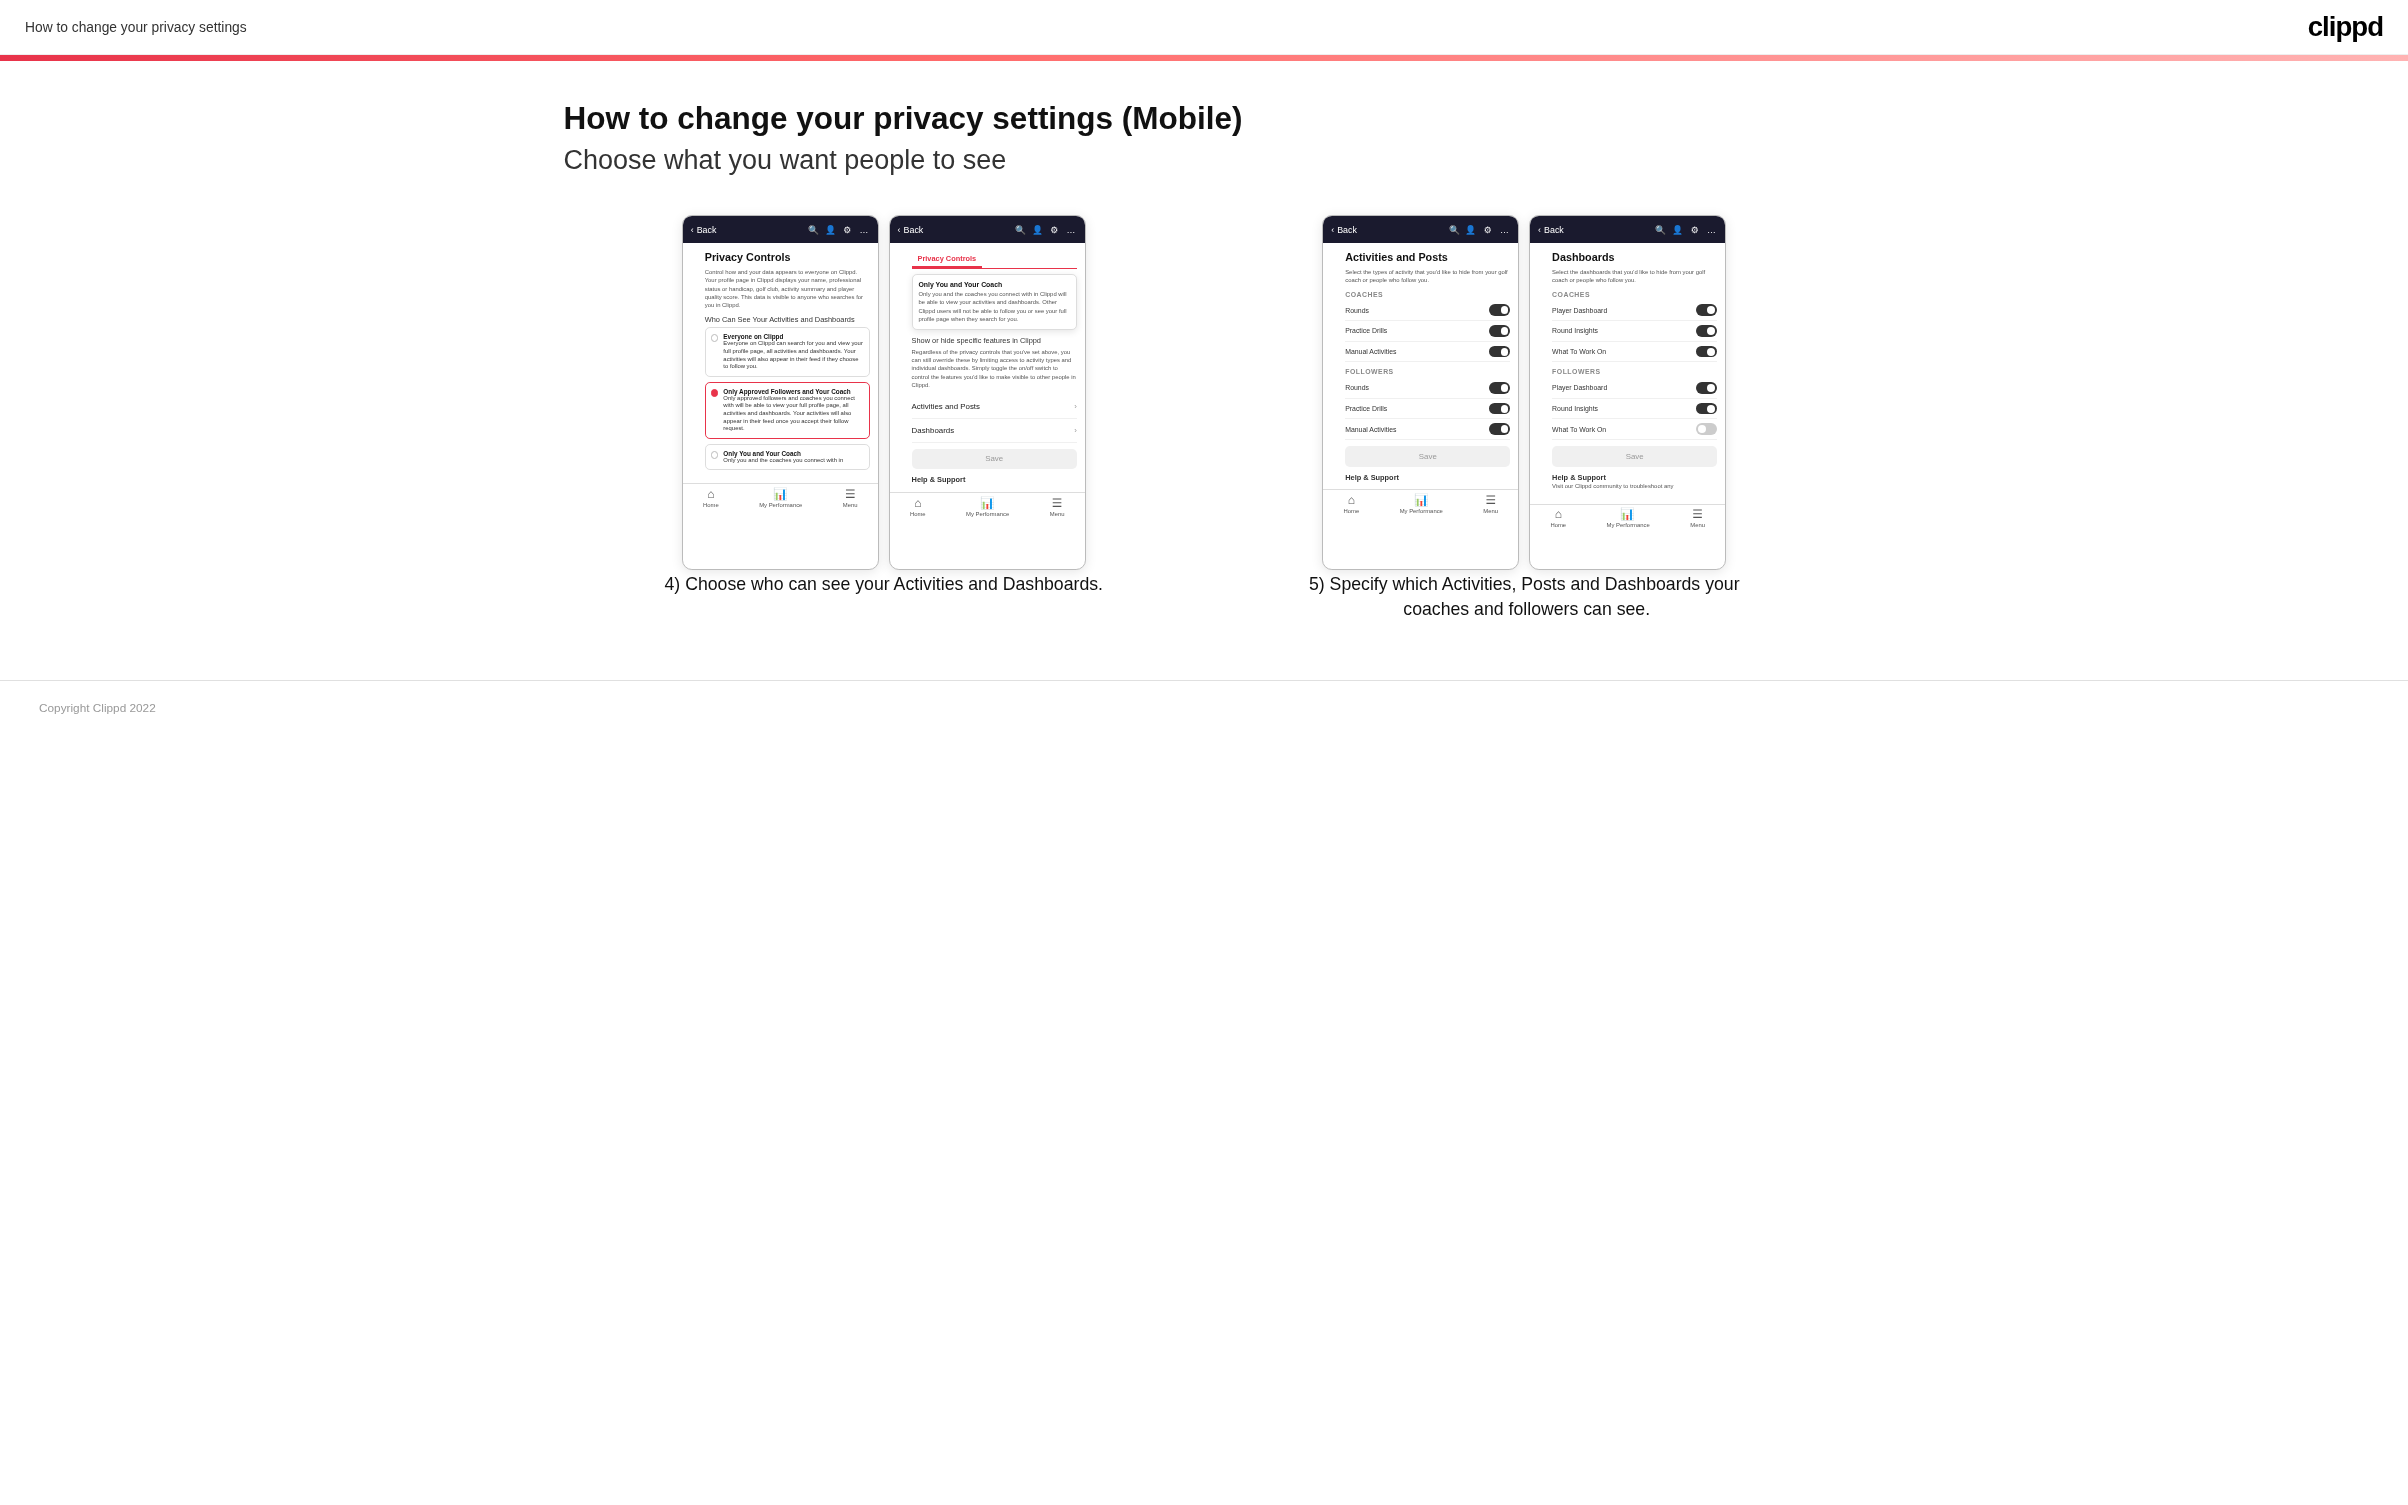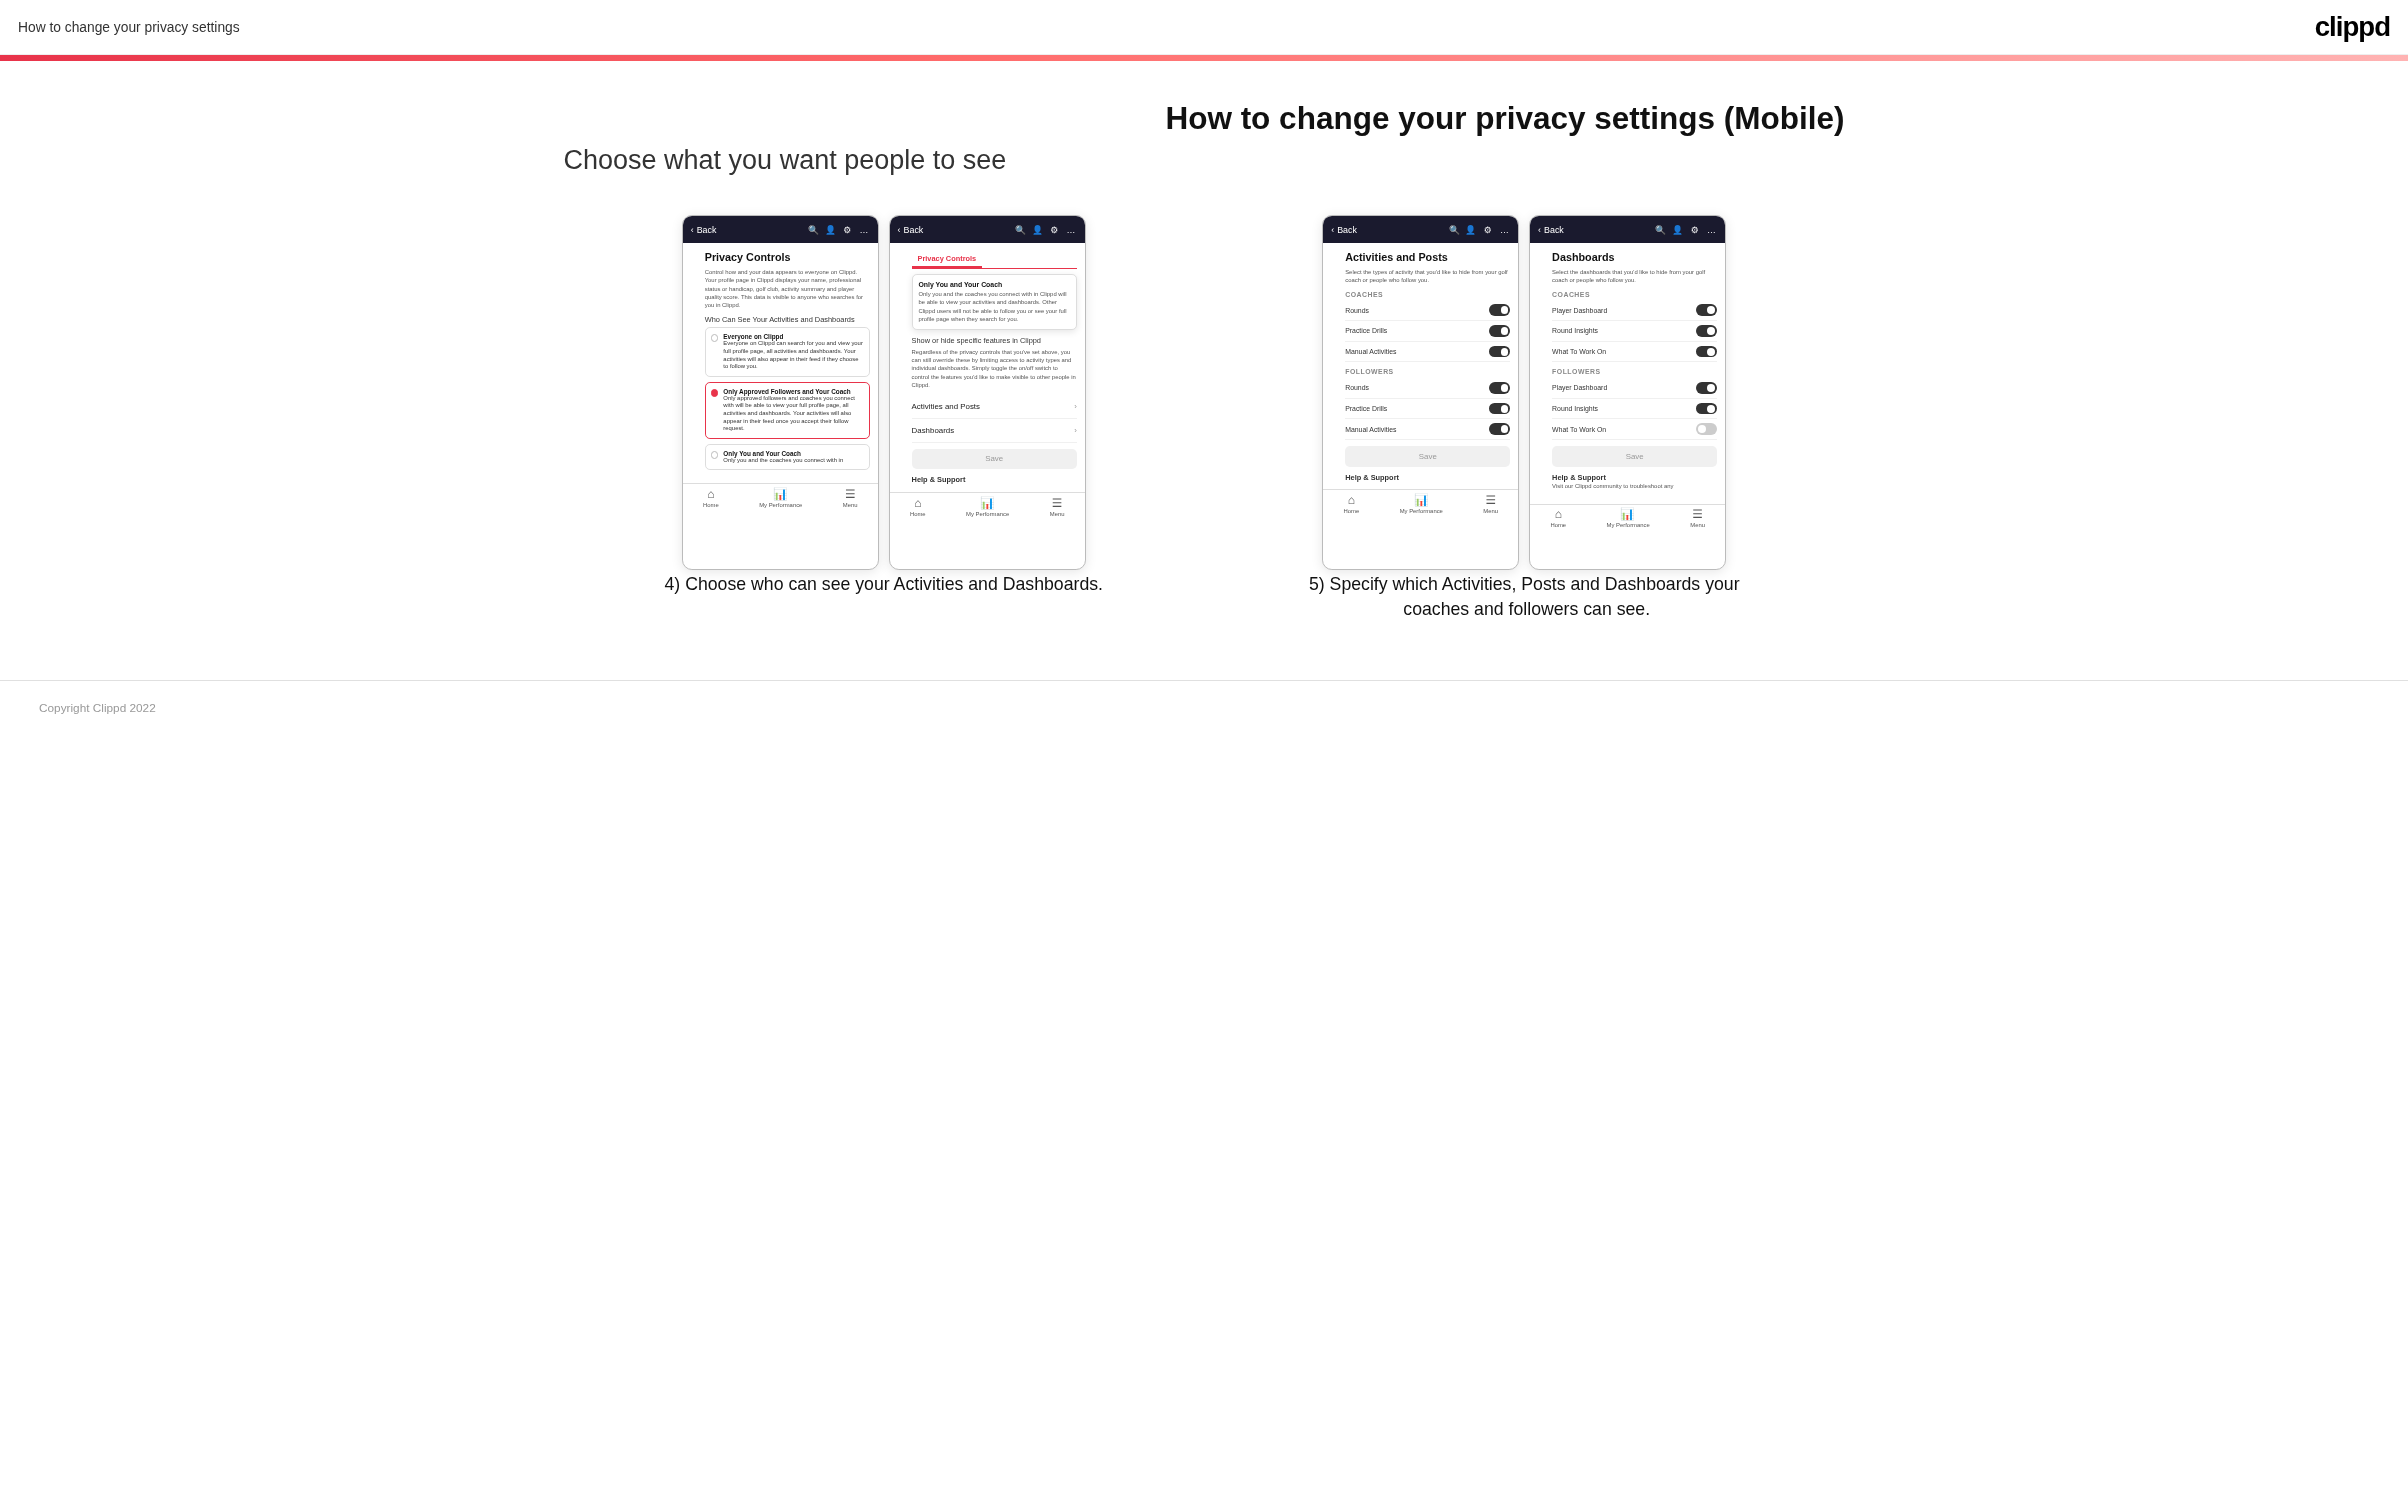--- a/index.html
+++ b/index.html
@@ -8,21 +8,21 @@
       background: #fff;
       color: #222;
       min-height: 100vh;
     }
 
     
     .top-bar {
       display: flex;
       align-items: center;
       justify-content: space-between;
-      padding: 0 18px;
+      padding: 0 25px;
       height: 55px;
       background: #fff;
       border-bottom: 1px solid #eee;
     }
     .top-bar-title {
       font-size: 13.8px;
       color: #333;
     }
     .logo {
       font-size: 27.6px;
@@ -42,21 +42,20 @@
       max-width: 1359px;
       margin: 0 auto;
       padding: 39px 39px 59px;
     }
 
     .page-heading {
       font-size: 31.5px;
       font-weight: 800;
       color: #111;
       margin-bottom: 7.9px;
-      text-align: right;
     }
     .page-subheading {
       font-size: 27px;
       font-weight: 400;
       color: #333;
       margin-bottom: 39px;
     }
 
     
     .mobile-screen {

